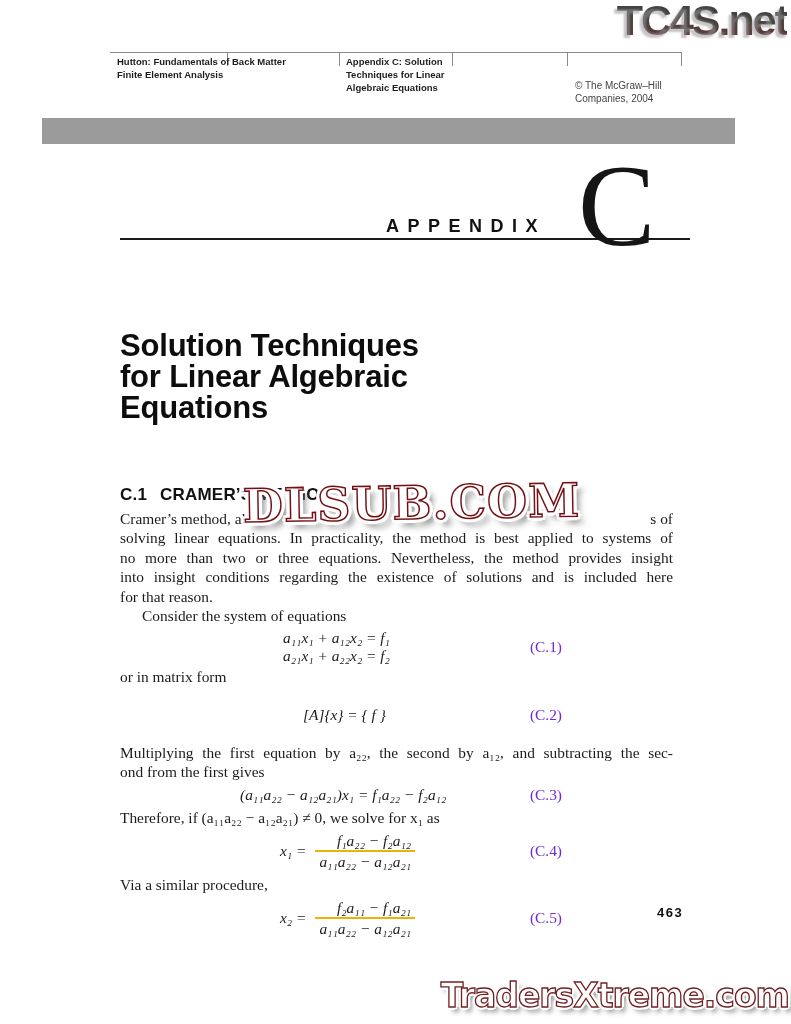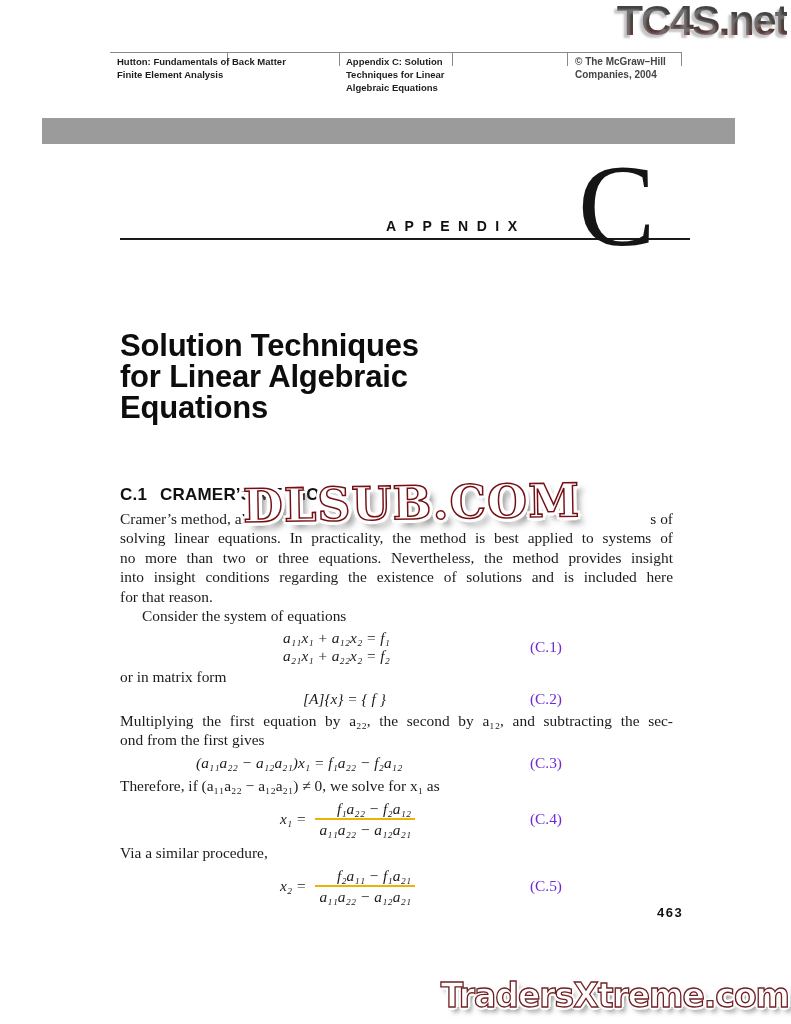--- a/index.html
+++ b/index.html
@@ -8,29 +8,29 @@
     overflow:hidden; font-family:"Liberation Serif","DejaVu Serif",serif;
     margin:0 auto;
   }
   
   .hdr-rule{position:absolute; left:110px; top:52px; width:572px; height:1px; background:#8a8a8a;}
   .hdr-tick{position:absolute; top:52px; width:1px; height:14px; background:#8a8a8a;}
   .hdr-col{
     position:absolute; top:55px; font-family:"Liberation Sans","DejaVu Sans",sans-serif;
     font-weight:bold; font-size:9.5px; line-height:13px; color:#1d1d1d; white-space:pre-line;
   }
-  .hdr-copy{font-weight:bold; color:#454545; font-size:10px;}
+  .hdr-copy{font-weight:normal; color:#454545; font-size:10px;margin-top:24px;}
   
   .gray-bar{position:absolute; left:42px; top:118px; width:693px; height:26px; background:#9b9b9b;}
   
   .appendix-rule{position:absolute; left:120px; top:238px; width:570px; height:2px; background:#1a1a1a;}
   .appendix-word{
     position:absolute; left:386px; top:217px;
     font-family:"Liberation Sans","DejaVu Sans",sans-serif; font-weight:bold;
-    font-size:14px; letter-spacing:8.5px; color:#111; line-height:19px;
+    font-size:18px; letter-spacing:8.5px; color:#111; line-height:19px;
   }
   .appendix-letter{
     position:absolute; left:578px; top:148px;
     font-family:"Liberation Serif","DejaVu Serif",serif;
     font-size:116px; line-height:1; color:#151515;
   }
   
   .page-title{
     position:absolute; left:120px; top:330px;
     font-family:"Liberation Sans","DejaVu Sans",sans-serif; font-weight:bold;
@@ -52,22 +52,22 @@
   .l1{display:flex; justify-content:space-between;}
   .indent{text-indent:22px;}
   
   .eqrow{position:relative; margin:4px 0 2px 0;}
   .eq{font-style:italic; line-height:18px;}
   .eqlabel{
     position:absolute; right:111px; top:50%; transform:translateY(-50%);
     font-style:normal; color:#6d28d9;
   }
   .eq-c1 .eqlines{margin-left:163px;}
-  .eq-c2{margin:3px 0;} .eq-c2 .eqlines{margin-left:183px;}
-  .eq-c3{margin:4px 0;} .eq-c3 .eqlines{margin-left:76px;}
+  .eq-c2{margin:19px 0;} .eq-c2 .eqlines{margin-left:183px;}
+  .eq-c3{margin:4px 0;} .eq-c3 .eqlines{margin-left:120px;}
   .eqfrac{display:flex; align-items:center; margin:5px 0;}
   .eqfrac .lhs{margin-left:160px; margin-right:9px;}
   .frac{display:inline-flex; flex-direction:column; align-items:flex-end; text-align:center;}
   .frac .num{line-height:17px; padding:0 4px 1px 4px;}
   .frac .den{line-height:17px; border-top:2px solid #eab308; padding:1px 4px 0 4px;}
   
   .page-num{
     position:absolute; left:657px; top:905px;
     font-family:"Liberation Sans","DejaVu Sans",sans-serif; font-weight:bold;
     font-size:13px; letter-spacing:1.5px; color:#111;

